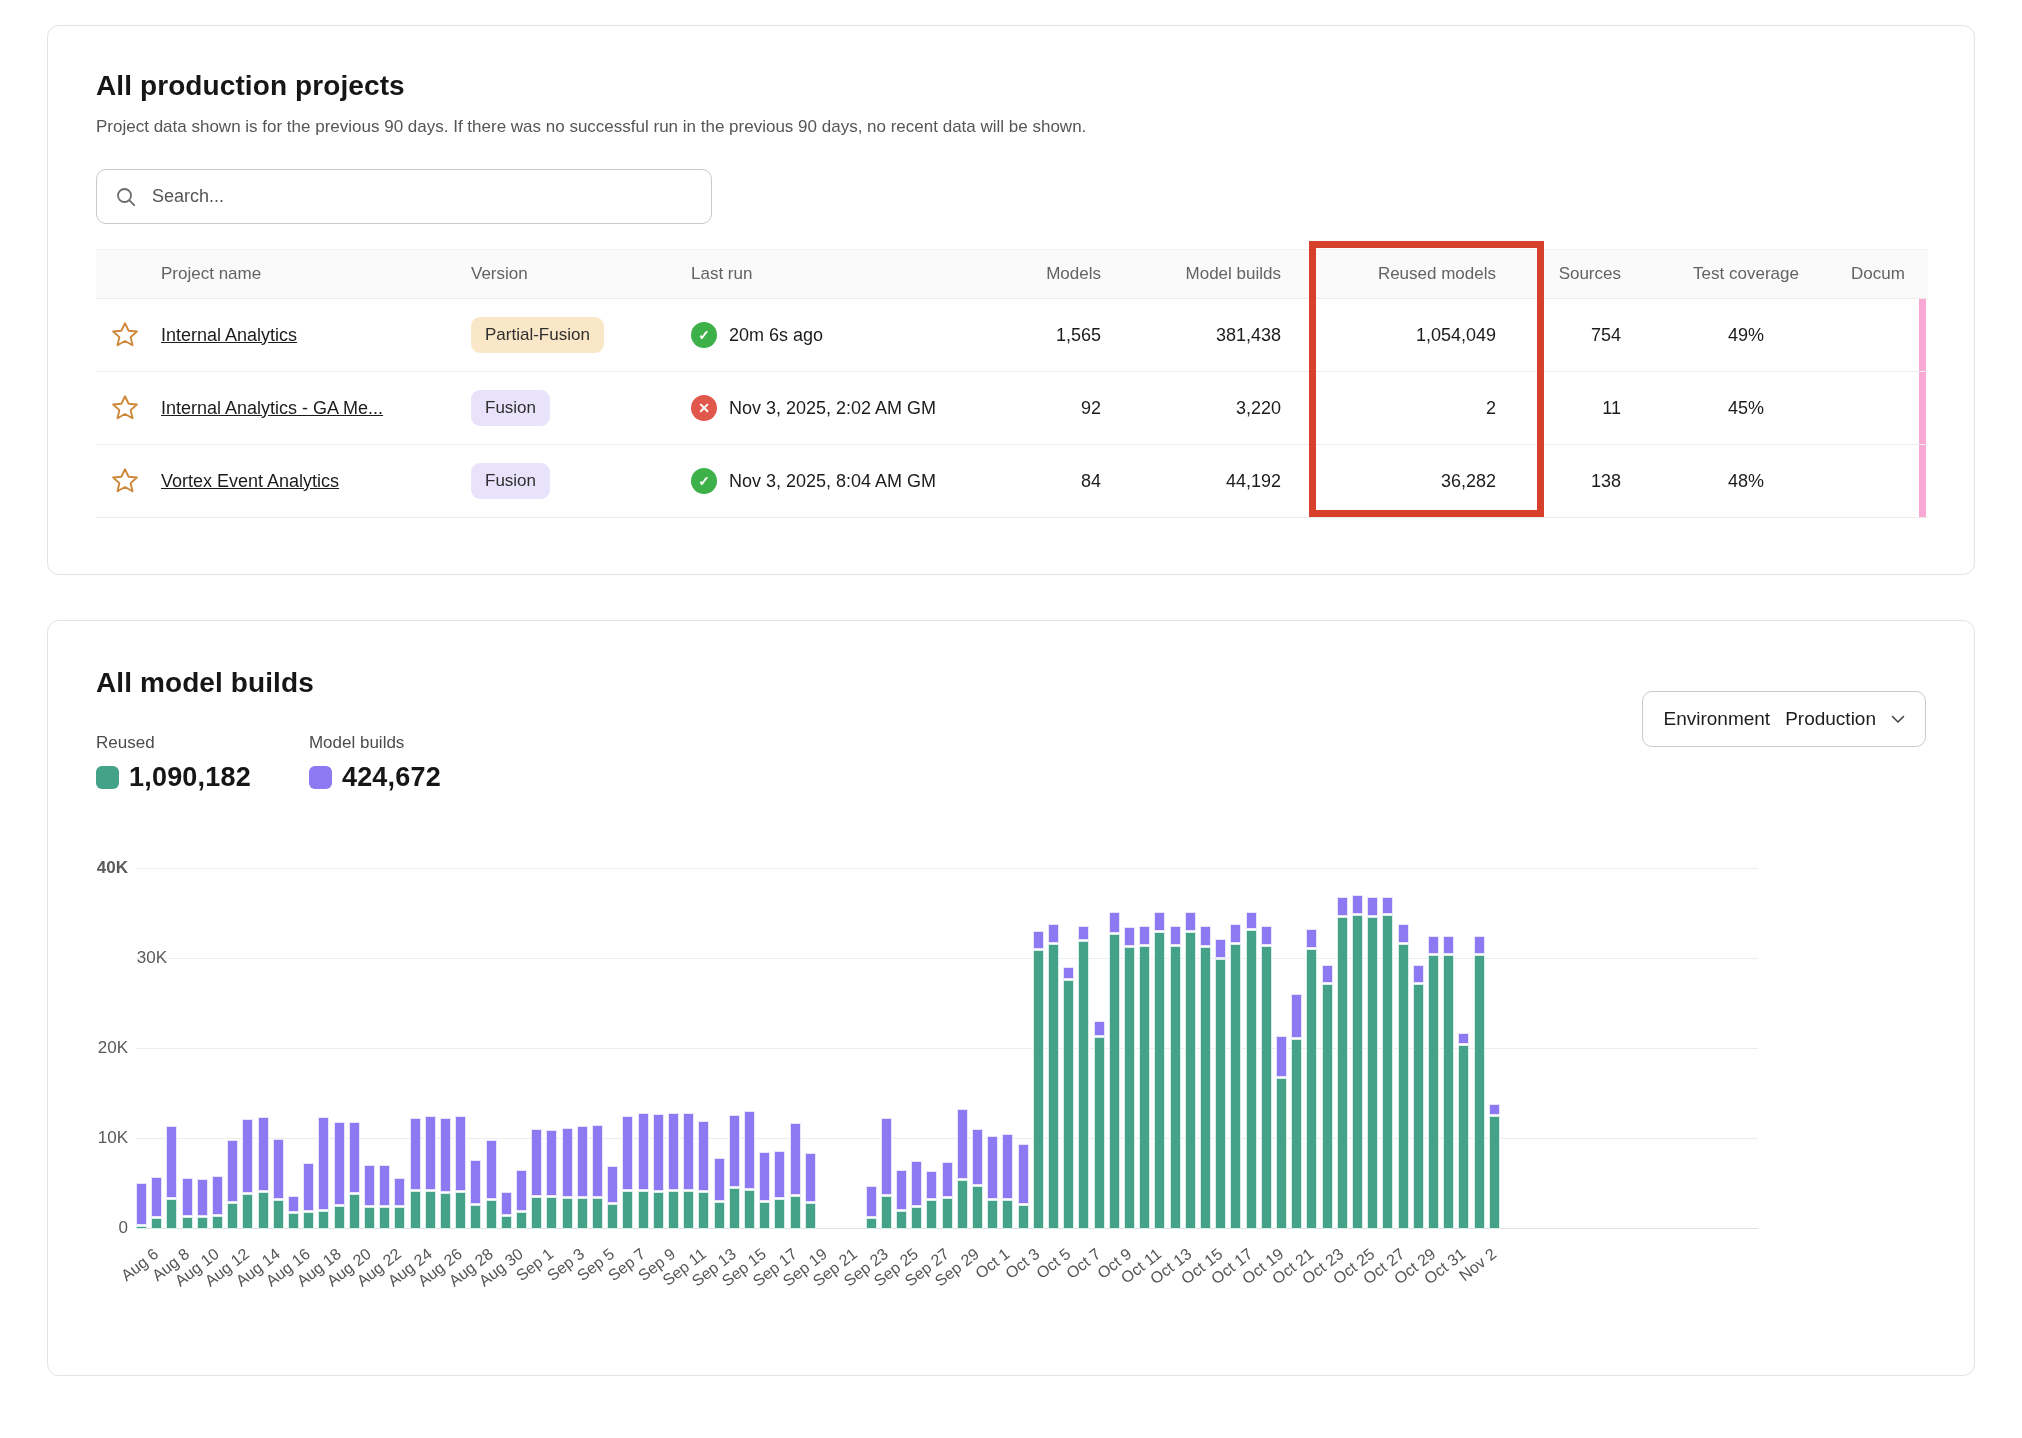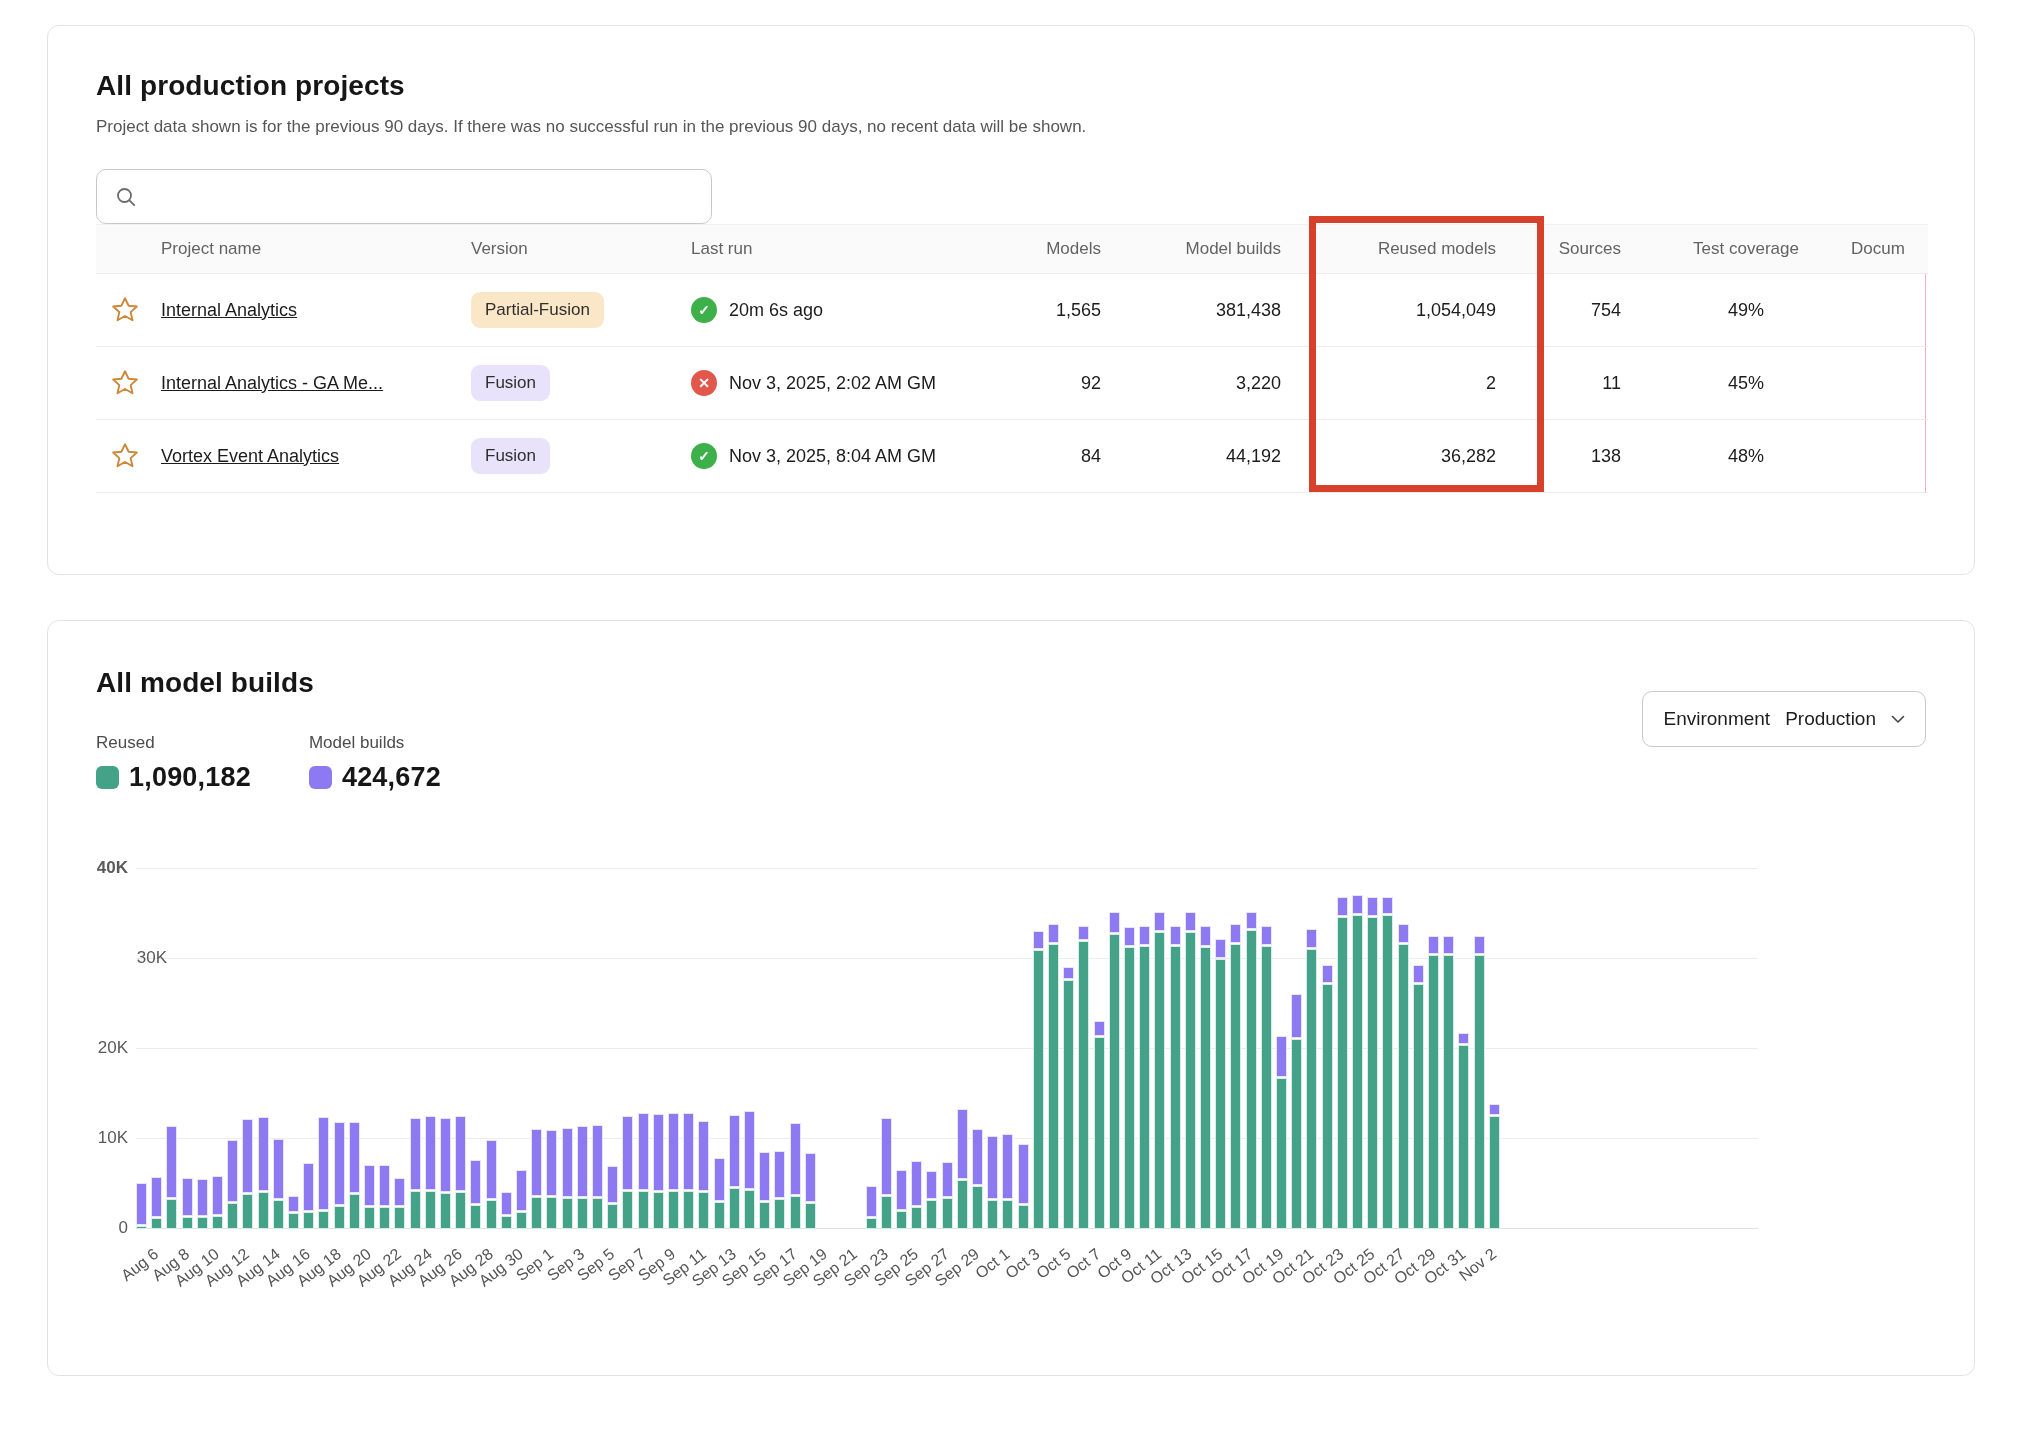--- a/index.html
+++ b/index.html
@@ -10,21 +10,21 @@
   h2.title{margin:0;font-size:28px;font-weight:700;color:#161616;letter-spacing:.1px;}
   p.sub{margin:13px 0 0;font-size:17px;color:#565656;line-height:24px;}
   p.sub a{color:#2b2b2b;font-weight:500;}
 
   
   .search{margin-top:30px;width:616px;height:55px;border:1px solid #c9c9c9;border-radius:10px;display:flex;align-items:center;padding:0 18px;gap:13px;box-sizing:border-box;background:#fff;}
   .search input{border:none;outline:none;font-size:18px;flex:1;color:#333;background:transparent;font-family:inherit;}
   .search input::placeholder{color:#555;}
 
   
-  .table-wrap{position:relative;border-right:1px solid #f9a8d4;}
+  .table-wrap{position:relative;margin-top:25px;border-right:7px solid #f9a8d4;}
   table{width:100%;border-collapse:collapse;table-layout:fixed;font-size:18px;}
   thead th{background:#fafafa;color:#636363;font-weight:400;font-size:17px;text-align:left;padding:14px 10px;border-top:1px solid #f1f1f1;border-bottom:1px solid #ececec;overflow:hidden;white-space:nowrap;}
   thead th.num{text-align:right;padding-right:30px;}
   thead th.center{text-align:center;}
   tbody td{padding:0 10px;height:72px;border-bottom:1px solid #ececec;color:#1c1c1c;overflow:hidden;white-space:nowrap;}
   td.num{text-align:right;padding-right:30px;}
   td.center{text-align:center;}
   td.c-star{text-align:center;}
   .star-btn{background:none;border:none;cursor:pointer;padding:4px;line-height:0;}
   .proj-link{color:#1c1c1c;text-decoration:underline;font-weight:500;cursor:pointer;}
@@ -68,20 +68,21 @@
 
 <section class="card" id="card1">
   <h2 class="title">All production projects</h2>
   <p class="sub">Project data shown is for the previous 90 days. If there was no successful run in the previous 90 days, no recent data will be shown.</p>
 
   <div class="search">
     <svg width="22" height="22" viewBox="0 0 22 22" fill="none">
       <circle cx="9.5" cy="9.5" r="6.5" stroke="#6b6b6b" stroke-width="1.8"></circle>
       <line x1="14.4" y1="14.4" x2="19.2" y2="19.2" stroke="#6b6b6b" stroke-width="1.8" stroke-linecap="round"></line>
     </svg>
+    <input type="text" placeholder="Search..." style="">
   </div>
 
   <div class="table-wrap">
     <table>
       <colgroup>
           <col style="width: 55px;">
           <col style="width: 310px;">
           <col style="width: 220px;">
           <col style="width: 340px;">
           <col style="width: 110px;">

